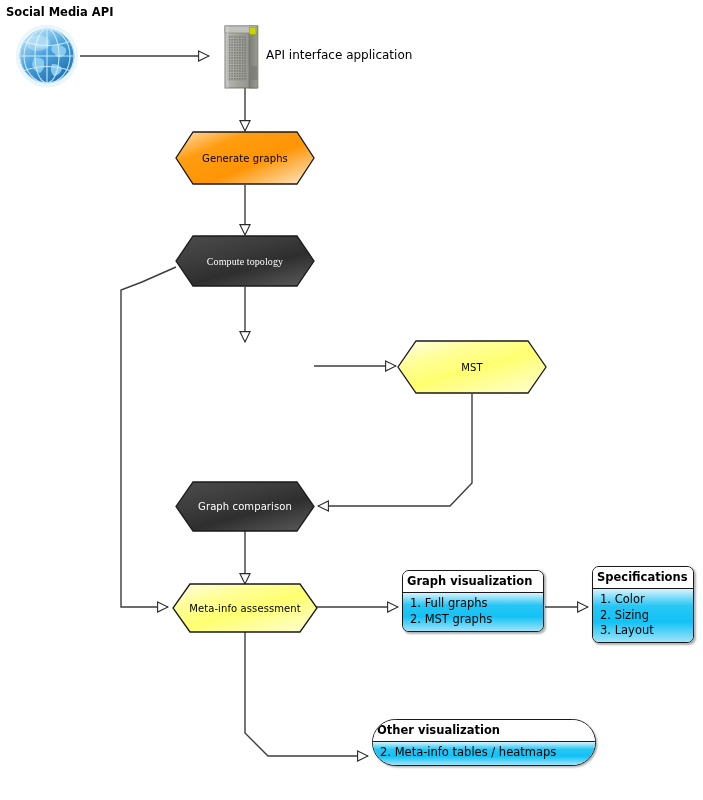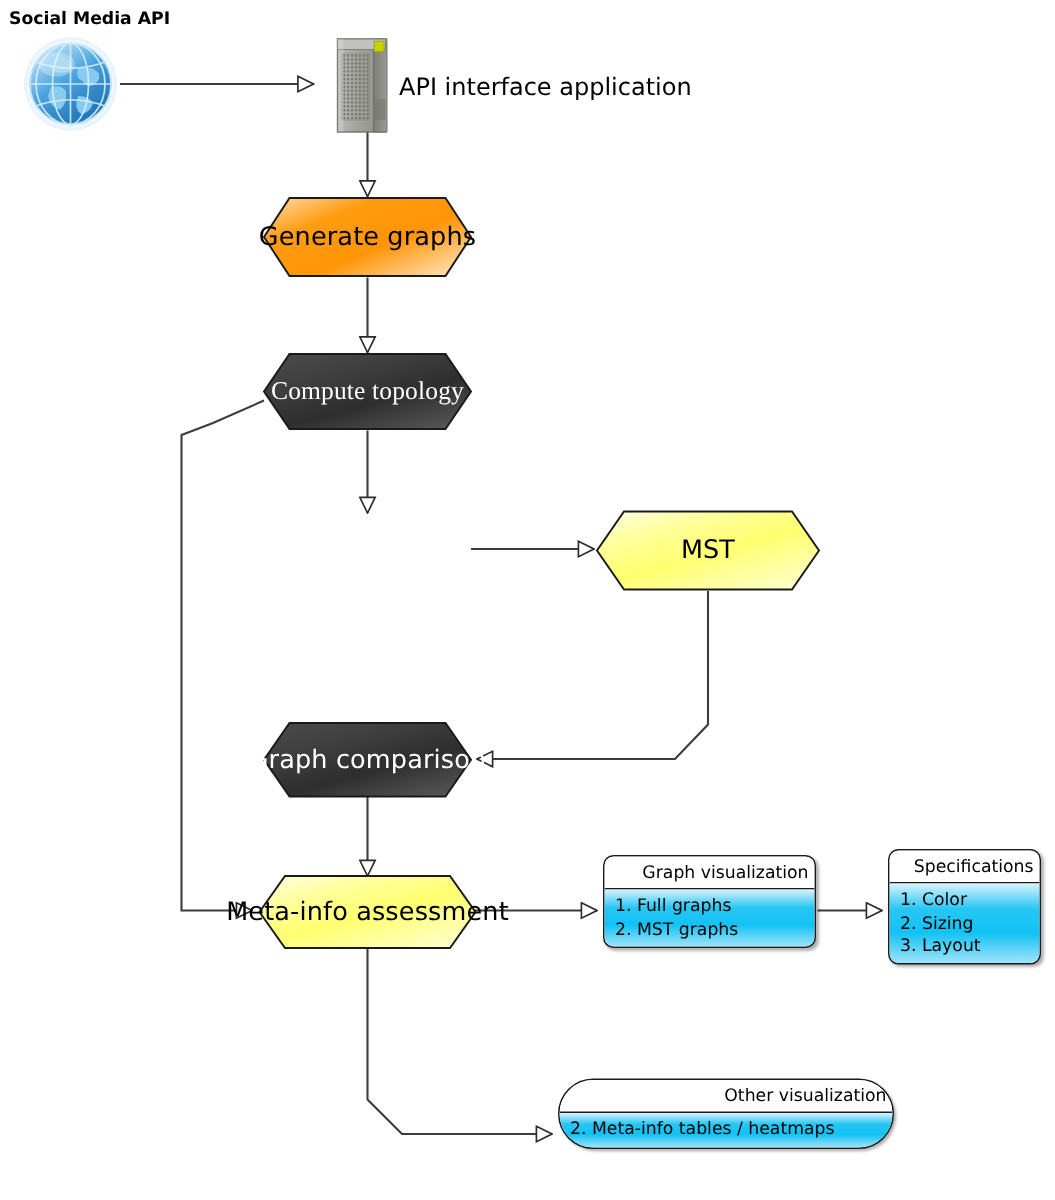--- a/index.html
+++ b/index.html
@@ -30,42 +30,42 @@
   }
   .hex-label {
     position: absolute;
     left: 0;
     top: 0;
     width: 100%;
     height: 100%;
     display: flex;
     align-items: center;
     justify-content: center;
-    font-size: 17px;
+    font-size: 10px;
     letter-spacing: 0.1px;
     white-space: nowrap;
     pointer-events: none;
   }
   .hex-label.dark-text { color: #000000; }
   .hex-label.light-text { color: #ffffff; }
 
   
   .box {
     position: absolute;
     border: 1.4px solid #1a1a1a;
     border-radius: 7px;
     background: #ffffff;
     box-sizing: border-box;
     overflow: hidden;
     box-shadow: 1.5px 1.5px 2px rgba(0,0,0,0.30);
   }
   .box-title {
-    text-align: right;
+    text-align: left;
     font-size: 11.5px;
-    font-weight: normal;
+    font-weight: bold;
     color: #000000;
     background: #ffffff;
     padding: 4px 4px 4px 4px;
     border-bottom: 1.4px solid #1a1a1a;
     line-height: 1.15;
   }
   .box-body {
     padding: 3px 12px 4px 7px;
     background: linear-gradient(to bottom,
         #d8f3fd 0%,
@@ -75,21 +75,21 @@
   }
   .box-body .row {
     font-size: 11.5px;
     color: #000000;
     line-height: 1.33;
     white-space: nowrap;
   }
 
   .free-label {
     position: absolute;
-    font-size: 16px;
+    font-size: 12px;
     color: #000000;
     white-space: nowrap;
     text-align: center;
   }
   .title-label {
     position: absolute;
     font-size: 11.5px;
     font-weight: bold;
     color: #000000;
     white-space: nowrap;

